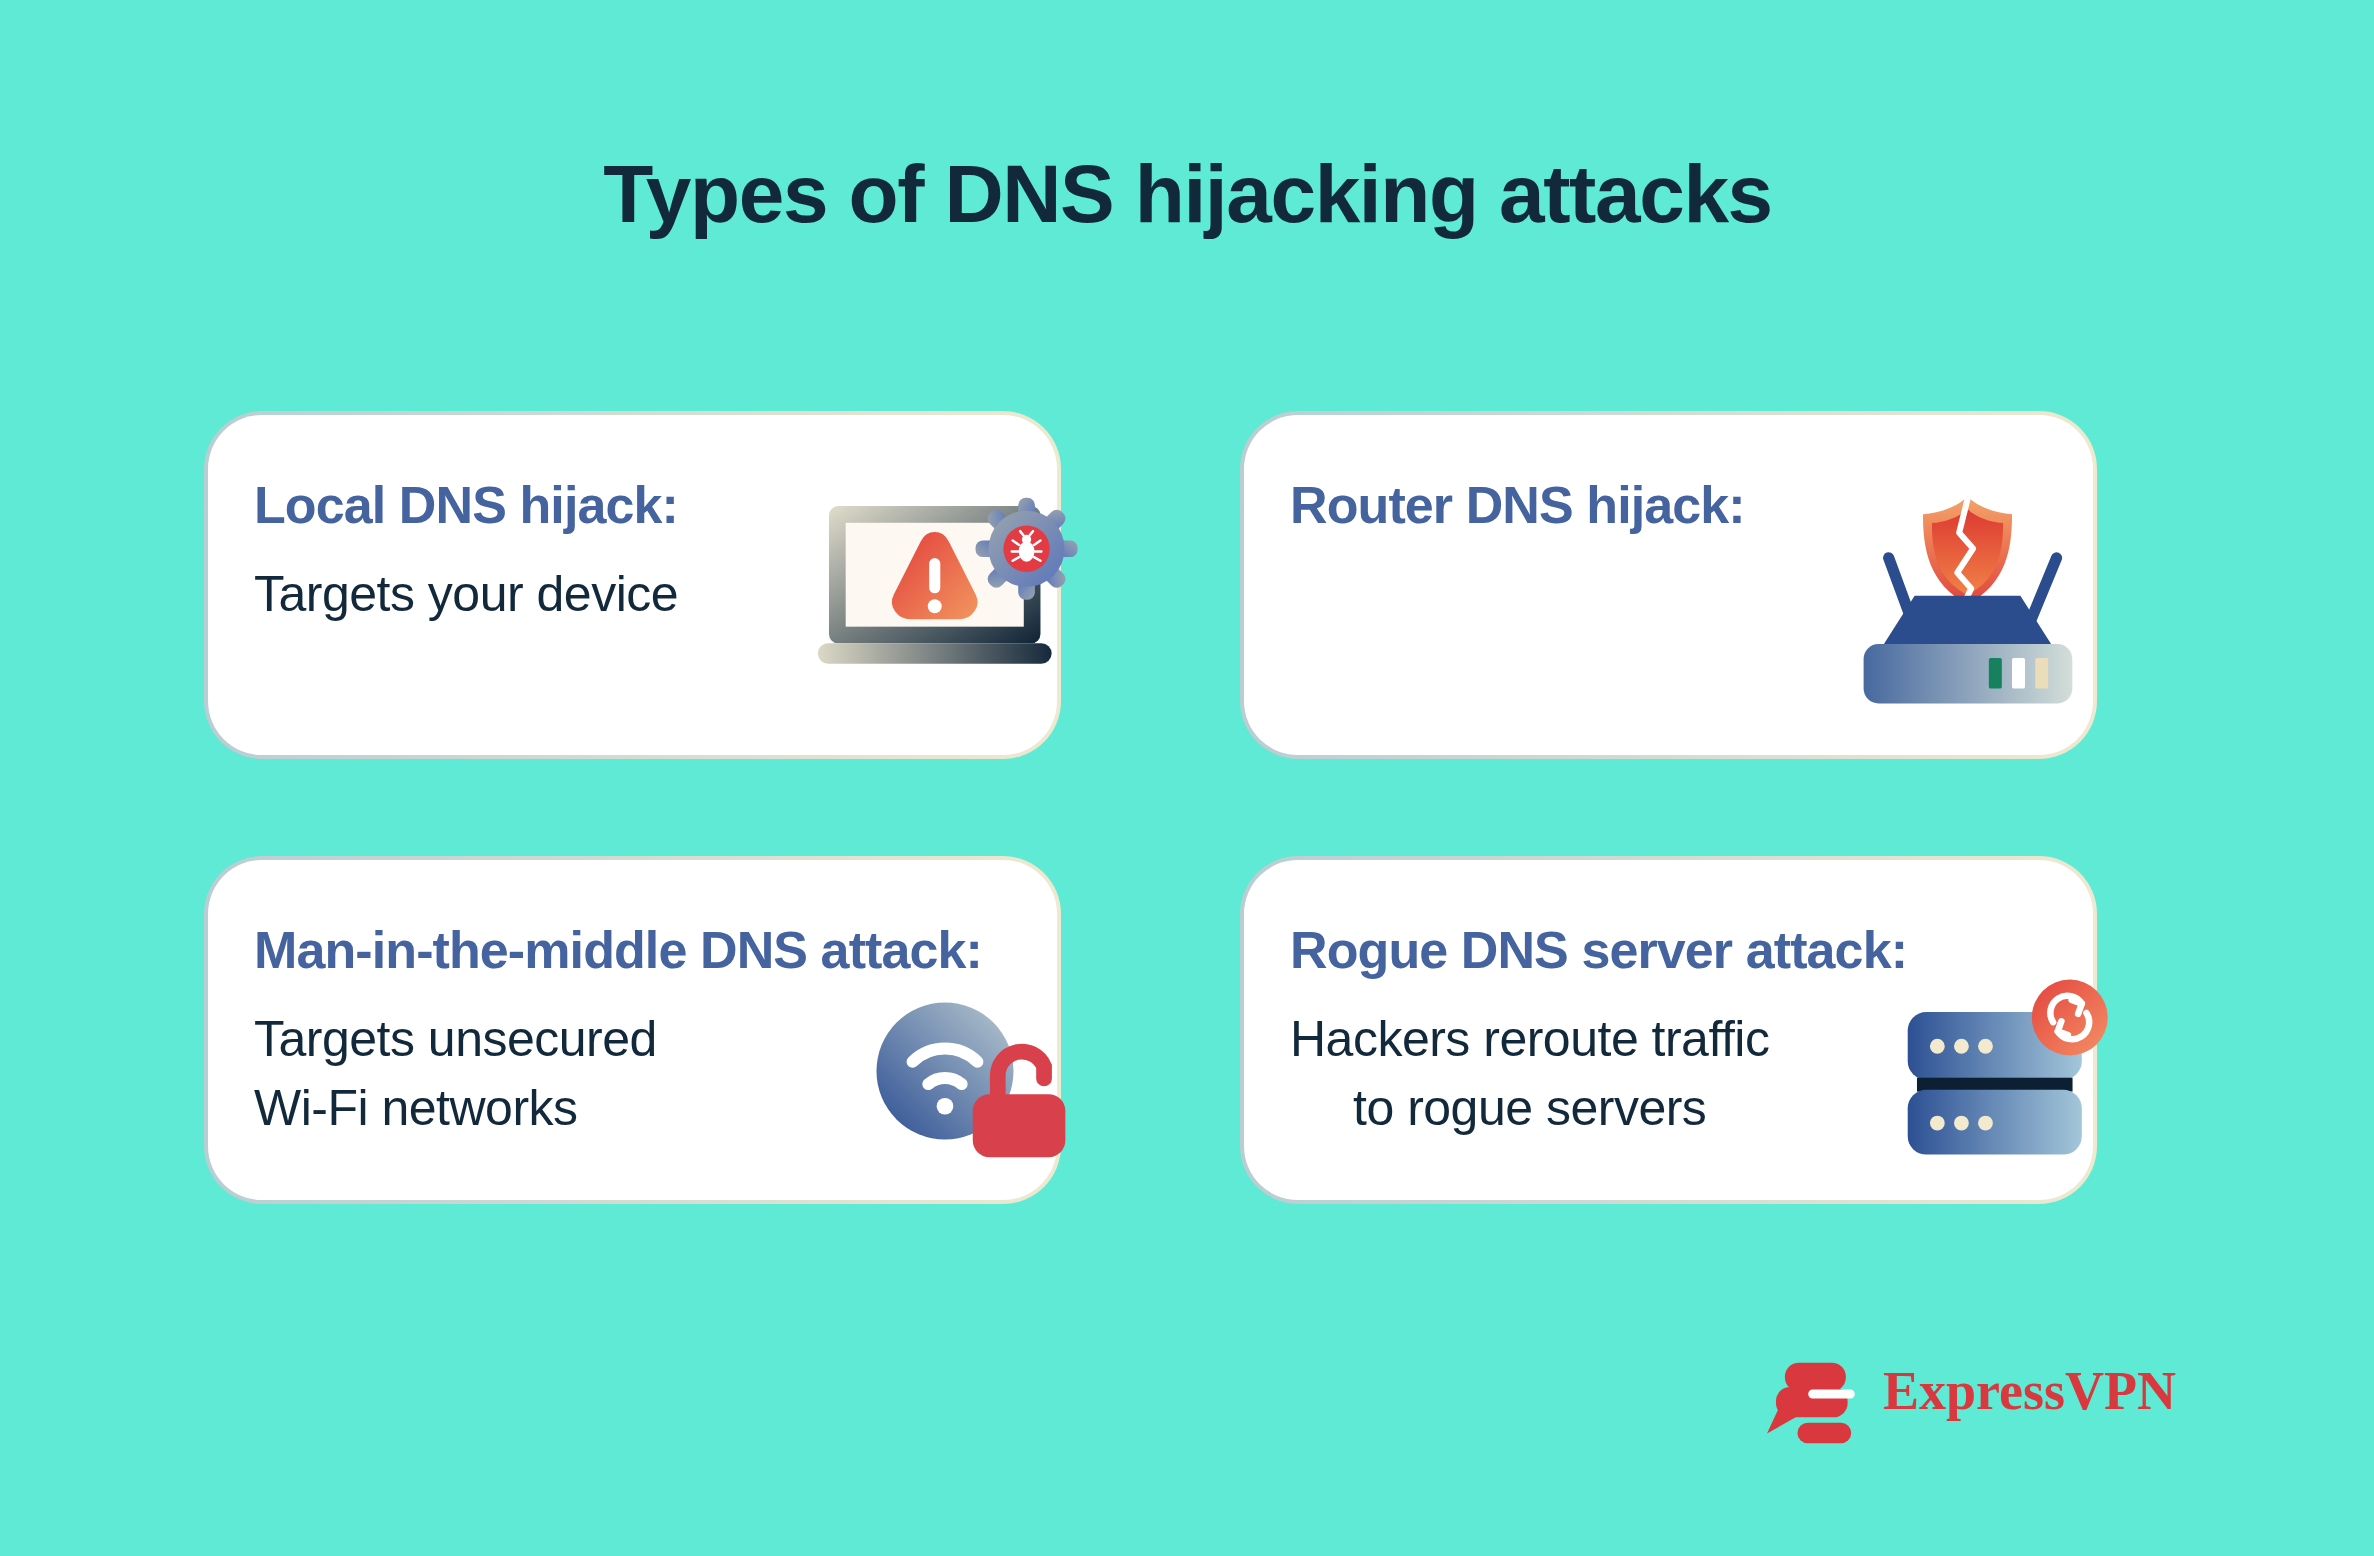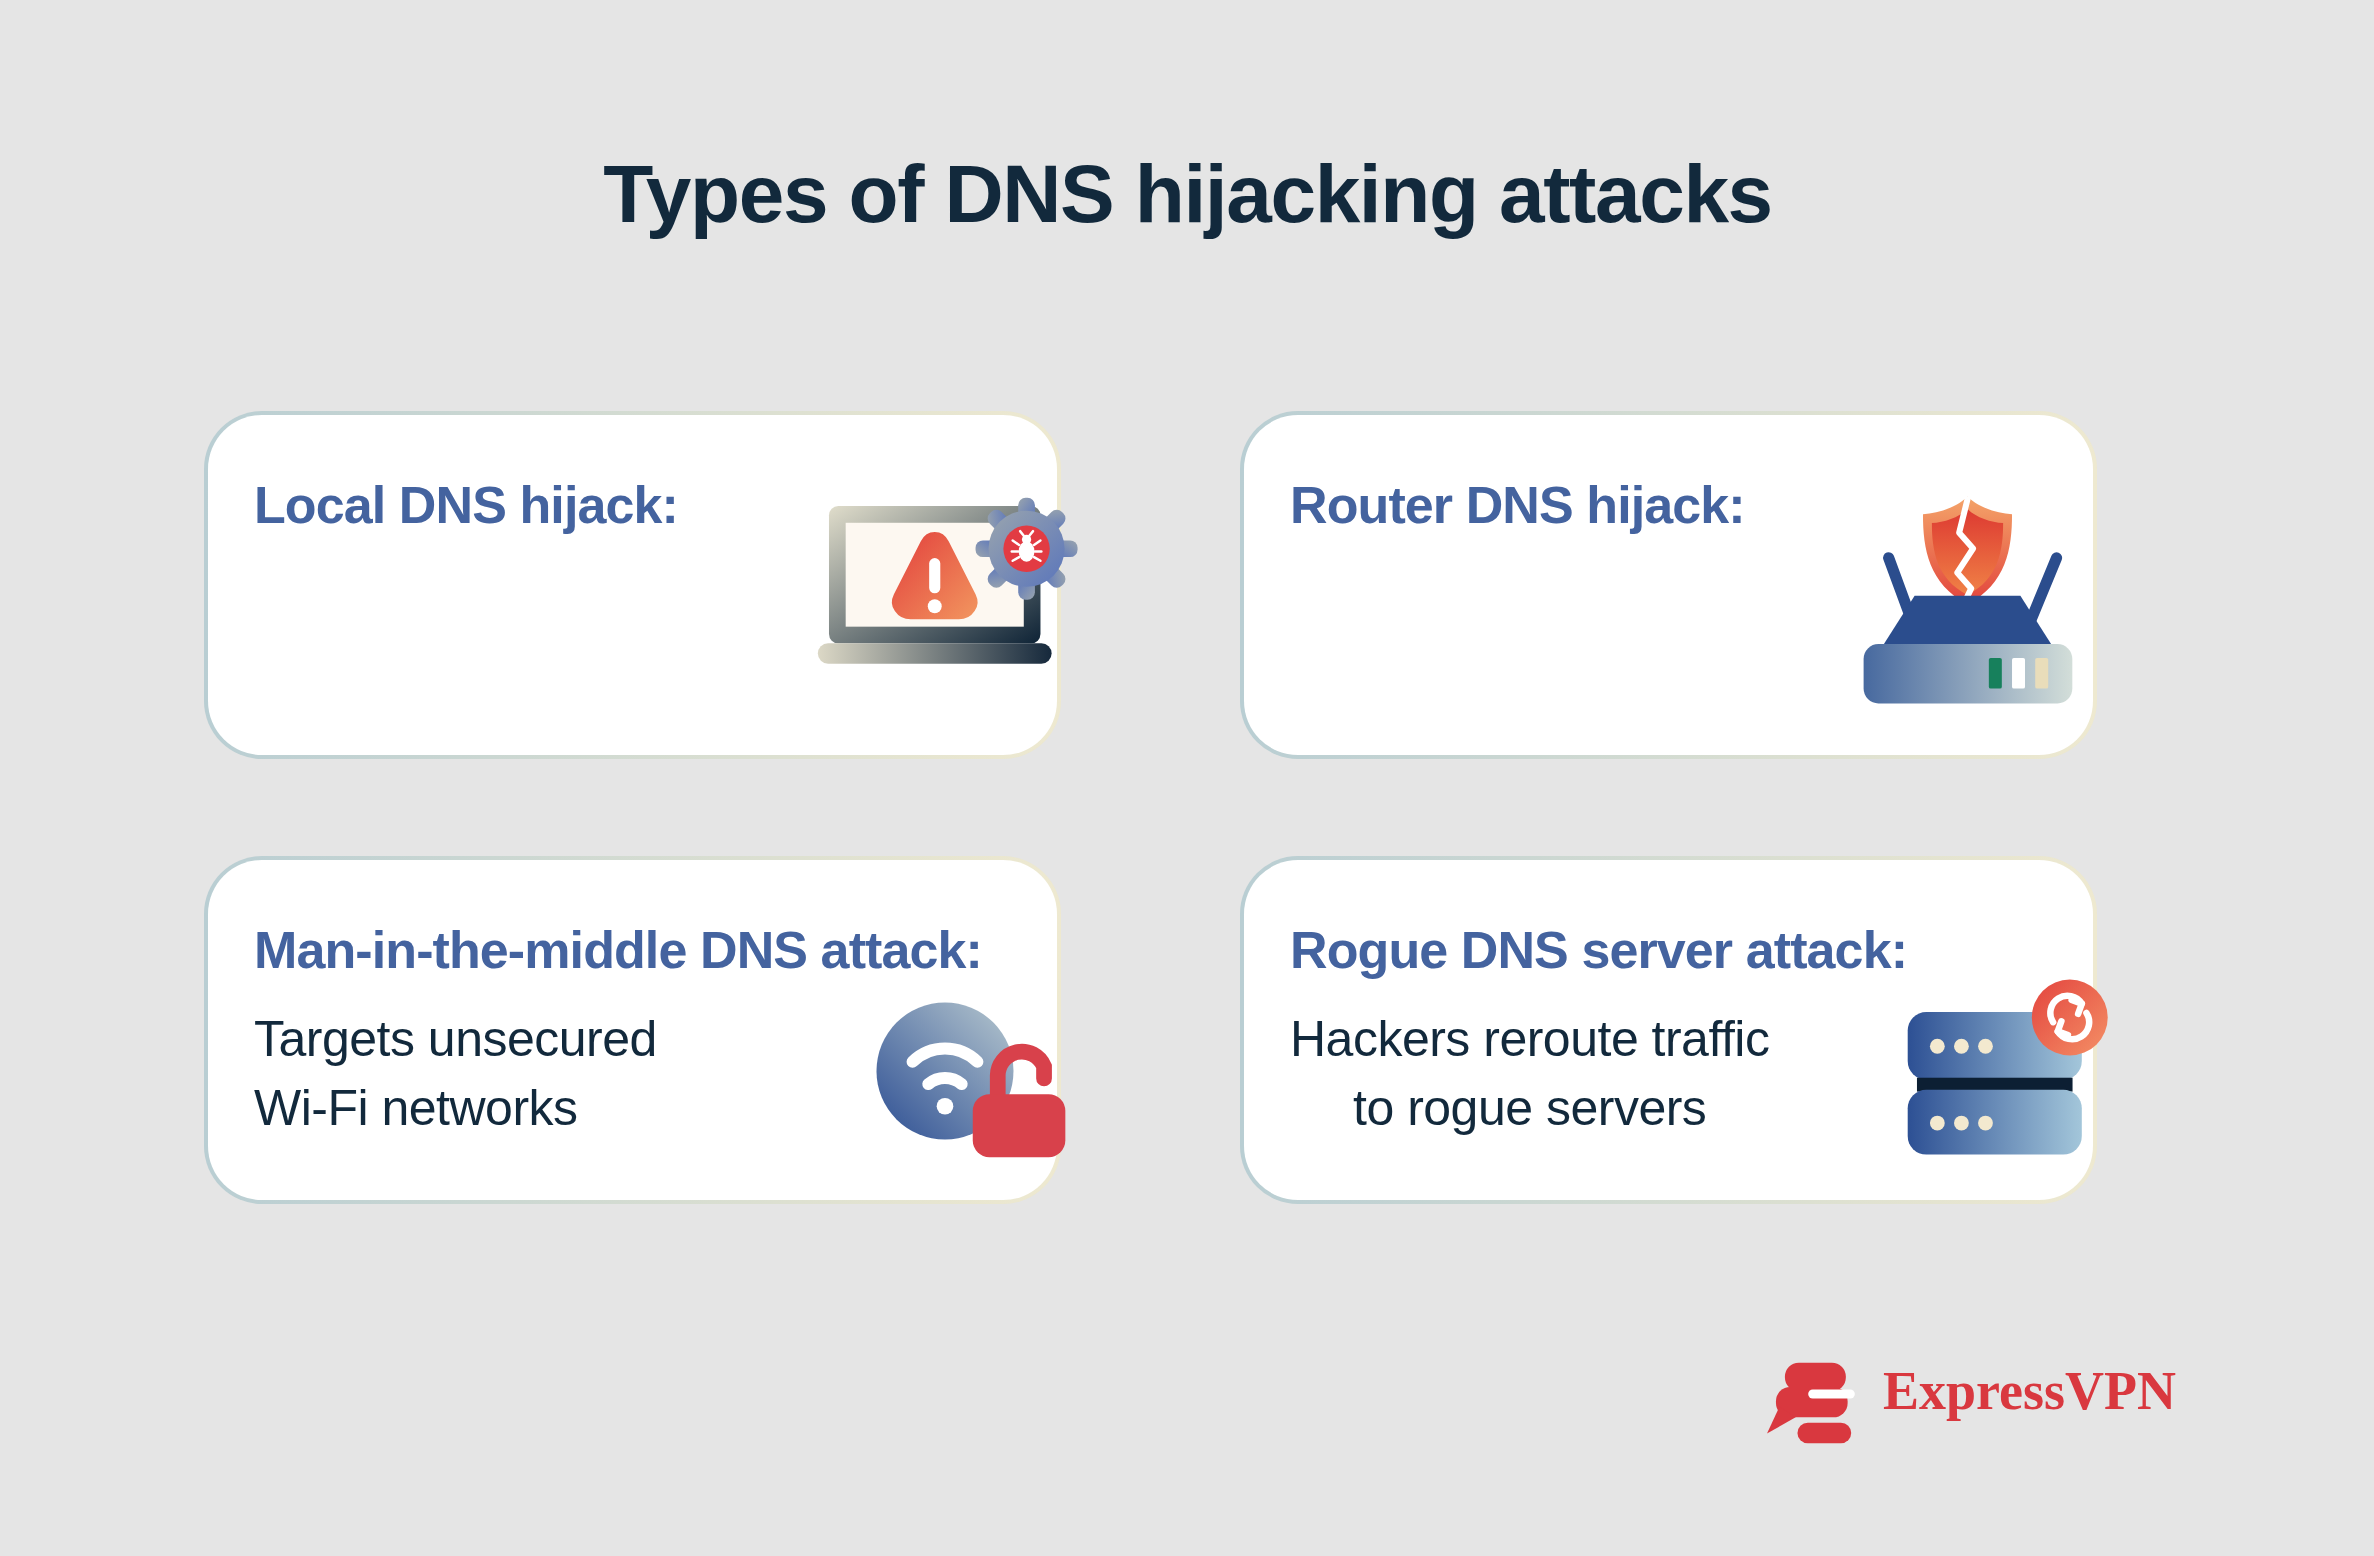--- a/index.html
+++ b/index.html
@@ -1,18 +1,18 @@
 <!DOCTYPE html>
 <html style="font-size:15px"><head>
 <meta charset="utf-8">
 <style>
   * { margin:0; padding:0; box-sizing:border-box; }
   html,body { background:#ffffff; }
   .canvas {
-    position:relative; width:2375px; height:1556px; background:#e5e5e5; overflow:hidden;
+    position:relative; width:2375px; height:1556px; background:#5eead4; overflow:hidden;
     font-family:"Liberation Sans","DejaVu Sans",sans-serif;
   }
   .title {
     position:absolute; top:145px; left:0; width:100%;
     text-align:center; font-size:82px; font-weight:700; letter-spacing:-1.4px;
     color:#12293c; line-height:1.2;
   }
   .card {
     position:absolute; width:857px; height:348px; border-radius:58px;
     border:4.6px solid transparent;
@@ -50,20 +50,21 @@
 </style>
 </head>
 <body>
 
 <div class="canvas">
 
   <h1 class="title">Types of DNS hijacking attacks</h1>
 
   <div class="card card-1">
     <div class="card-heading">Local DNS hijack:</div>
+    <div class="card-body">Targets your device</div>
     <svg class="card-icon icon-laptop" viewBox="0 0 290 200">
       <defs>
         <linearGradient id="gLaptop" x1="0" y1="0" x2="1" y2="1">
           <stop offset="0" stop-color="#e0ddcb"></stop>
             <stop offset="1" stop-color="#0e2336"></stop>
         </linearGradient>
         <linearGradient id="gBase" x1="0" y1="0" x2="1" y2="0">
           <stop offset="0" stop-color="#dcd8c6"></stop>
             <stop offset="1" stop-color="#16293c"></stop>
         </linearGradient>

